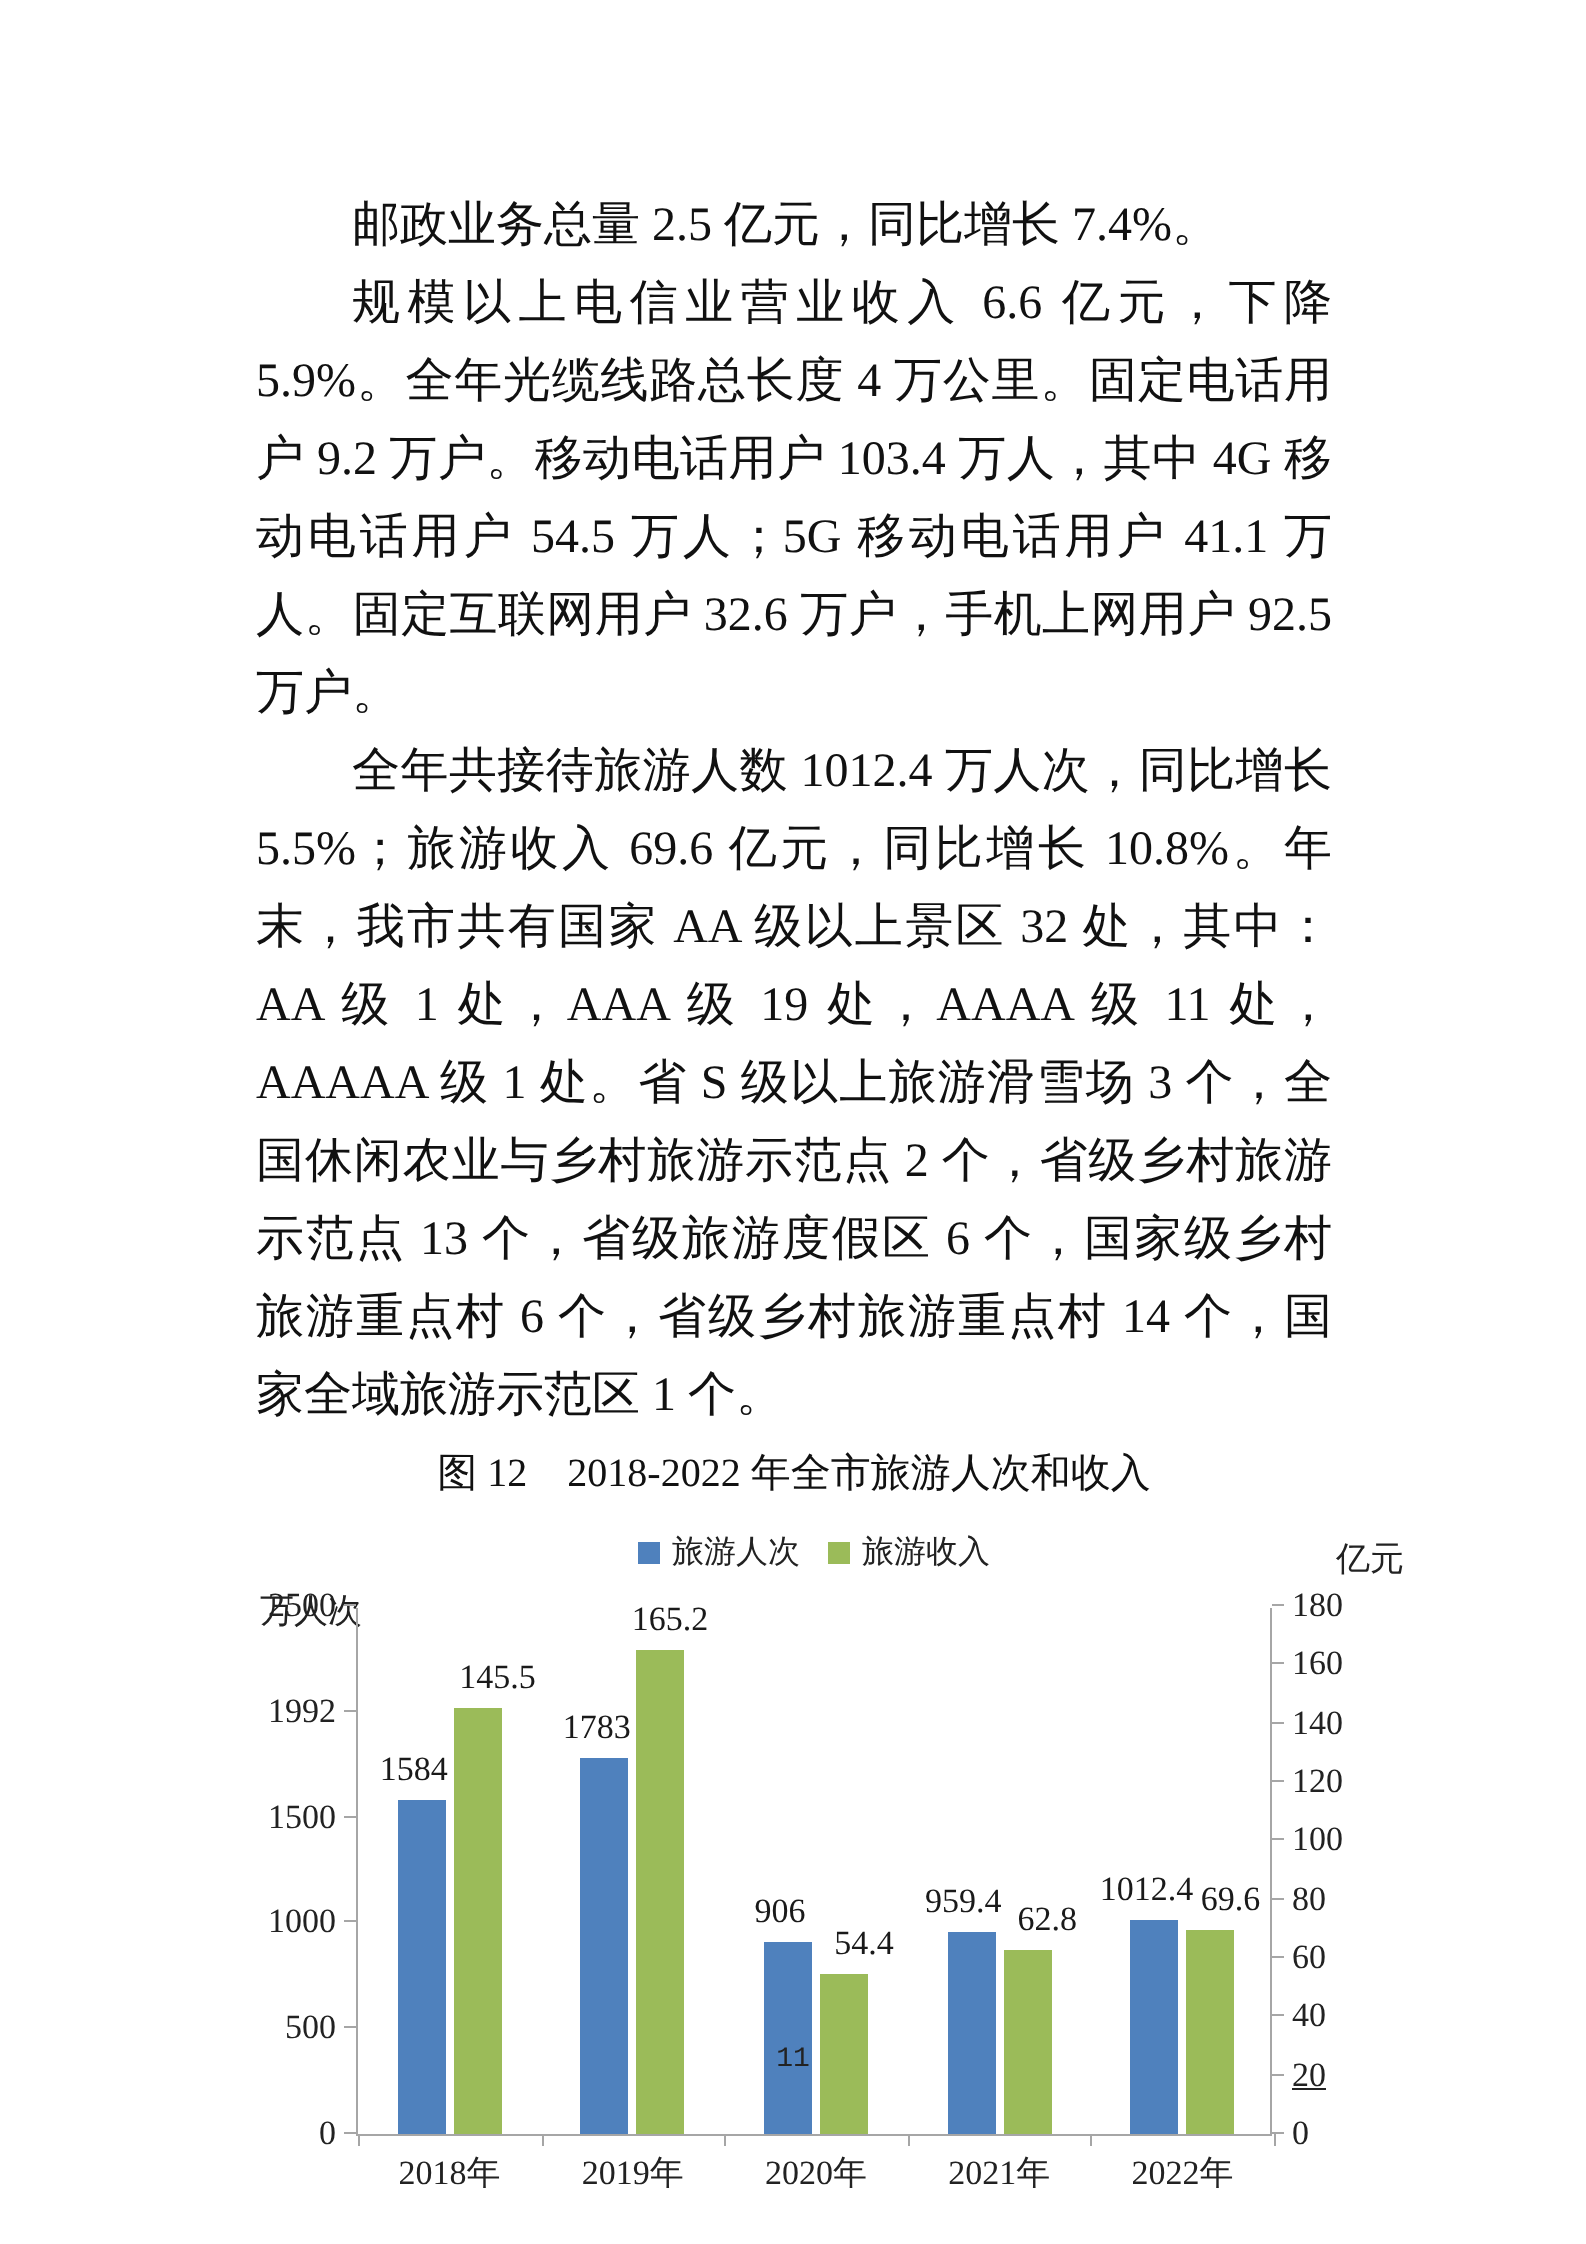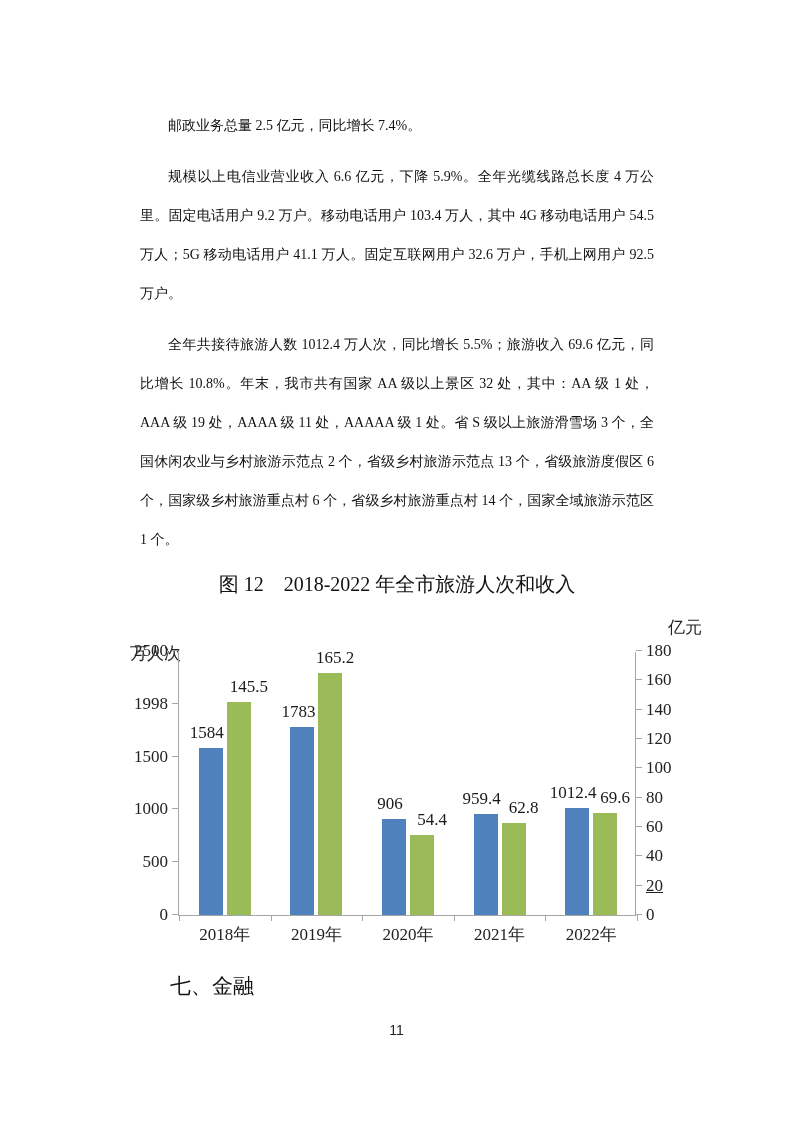--- a/index.html
+++ b/index.html
@@ -6,22 +6,22 @@
   html, body { margin: 0; padding: 0; }
   body {
     width: 793px; height: 1122px;
     background: #ffffff;
     font-family: "Liberation Serif", "DejaVu Serif", serif;
     color: #1a1a1a;
   }
   .page { position: relative; width: 793px; height: 1122px; background: #fff; overflow: hidden; }
   .content { position: absolute; left: 128px; top: 94px; width: 538px; }
   .para {
-    margin: 12px;
-    font-size: 14px;
+    margin: 0;
+    font-size: 24px;
     line-height: 39px;
     text-align: justify;
     text-indent: 2em;
     color: #111;
   }
   .chart-title {
     margin-top: 5px;
     text-align: center;
     font-size: 20px;
     color: #111;
@@ -60,49 +60,59 @@
     margin: 26px 0 0 0;
     font-family: "DejaVu Sans", "Liberation Sans", sans-serif;
     font-weight: normal;
     font-size: 21px;
     text-indent: 2em;
     color: #111;
   }
   .footer {
     position: absolute; top: 1022px; left: 0; right: 0;
     text-align: center; font-size: 14px; color: #222;
-    font-family: Liberation Sans, sans-serif;
+    font-family: Liberation Mono, monospace;
   }
 </style>
 </head>
 <body>
 
 <div class="page">
   <div class="content">
 
     <p class="para">邮政业务总量 2.5 亿元，同比增长 7.4%。</p>
     <p class="para">规模以上电信业营业收入 6.6 亿元，下降 5.9%。全年光缆线路总长度 4 万公里。固定电话用户 9.2 万户。移动电话用户 103.4 万人，其中 4G 移动电话用户 54.5 万人；5G 移动电话用户 41.1 万人。固定互联网用户 32.6 万户，手机上网用户 92.5 万户。</p>
     <p class="para">全年共接待旅游人数 1012.4 万人次，同比增长 5.5%；旅游收入 69.6 亿元，同比增长 10.8%。年末，我市共有国家 AA 级以上景区 32 处，其中：AA 级 1 处，AAA 级 19 处，AAAA 级 11 处，AAAAA 级 1 处。省 S 级以上旅游滑雪场 3 个，全国休闲农业与乡村旅游示范点 2 个，省级乡村旅游示范点 13 个，省级旅游度假区 6 个，国家级乡村旅游重点村 6 个，省级乡村旅游重点村 14 个，国家全域旅游示范区 1 个。</p>
 
     <div class="chart-title">图 12　2018-2022 年全市旅游人次和收入</div>
 
     <div class="chart">
       <div class="axis-unit left">万人次</div>
+      <div class="legend">
+        <span class="legend-item">
+          <span class="swatch" style="background: rgb(79, 129, 189);"></span>
+          <span>旅游人次</span>
+        </span>
+        <span class="legend-item">
+          <span class="swatch" style="background: rgb(155, 187, 89);"></span>
+          <span>旅游收入</span>
+        </span>
+      </div>
       <div class="axis-unit right">亿元</div>
       <div class="plot" style="border-color: rgb(166, 166, 166);">
           <div class="tick-mark left" style="bottom: 0px;"></div>
           <div class="tick-label left" style="bottom: -10px;">0</div>
           <div class="tick-mark left" style="bottom: 52.8px;"></div>
           <div class="tick-label left" style="bottom: 42.8px;">500</div>
           <div class="tick-mark left" style="bottom: 105.6px;"></div>
           <div class="tick-label left" style="bottom: 95.6px;">1000</div>
           <div class="tick-mark left" style="bottom: 158.4px;"></div>
           <div class="tick-label left" style="bottom: 148.4px; margin-top: 36px;">1500</div>
           <div class="tick-mark left" style="bottom: 211.2px;"></div>
-          <div class="tick-label left" style="bottom: 201.2px;">1998</div>
+          <div class="tick-label left" style="bottom: 201.2px;">1992</div>
           <div class="tick-mark left" style="bottom: 264px;"></div>
           <div class="tick-label left" style="bottom: 254px;">2500</div>
           <div class="tick-mark right" style="bottom: 0px;"></div>
           <div class="tick-label right" style="bottom: -10px;">0</div>
           <div class="tick-mark right" style="bottom: 29.3333px;"></div>
           <div class="tick-label right" style="bottom: 19.3333px; text-decoration: underline;">20</div>
           <div class="tick-mark right" style="bottom: 58.6667px;"></div>
           <div class="tick-label right" style="bottom: 48.6667px;">40</div>
           <div class="tick-mark right" style="bottom: 88px;"></div>
           <div class="tick-label right" style="bottom: 78px;">60</div>

